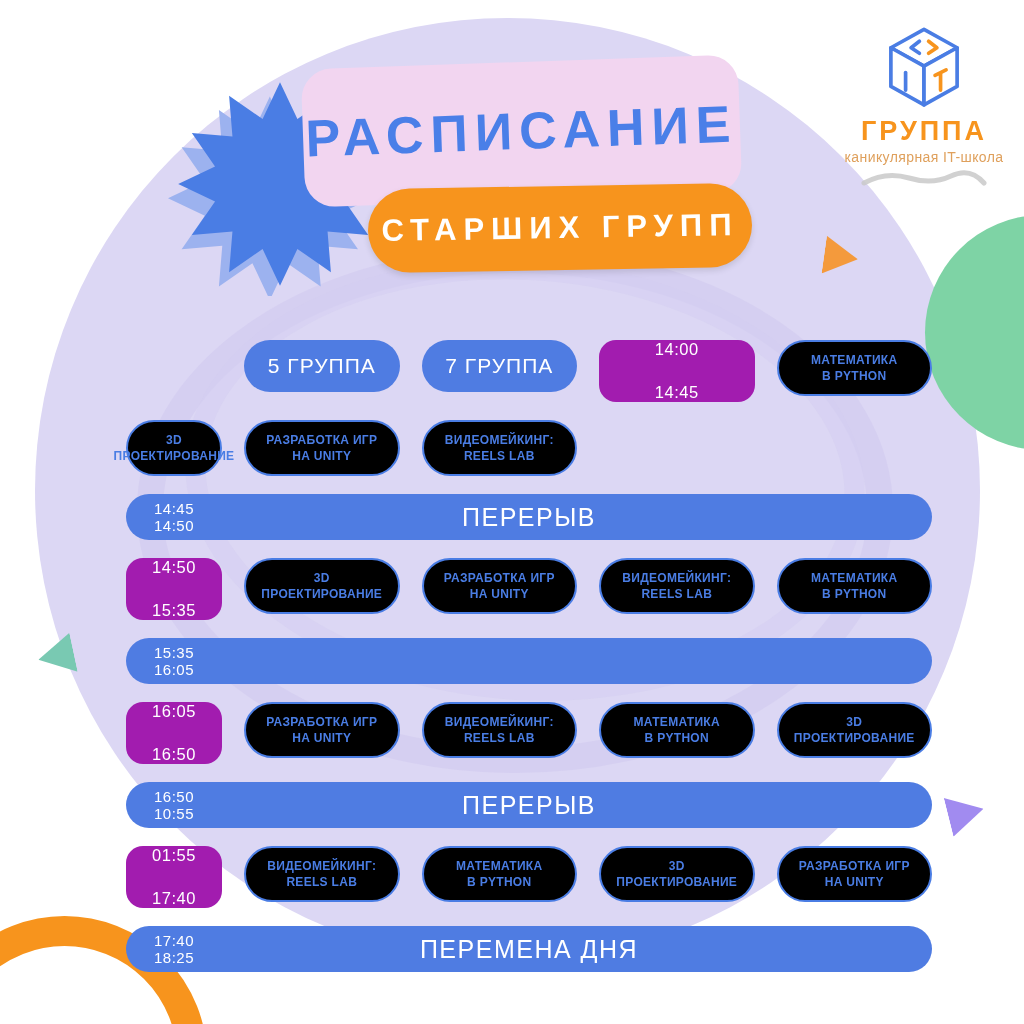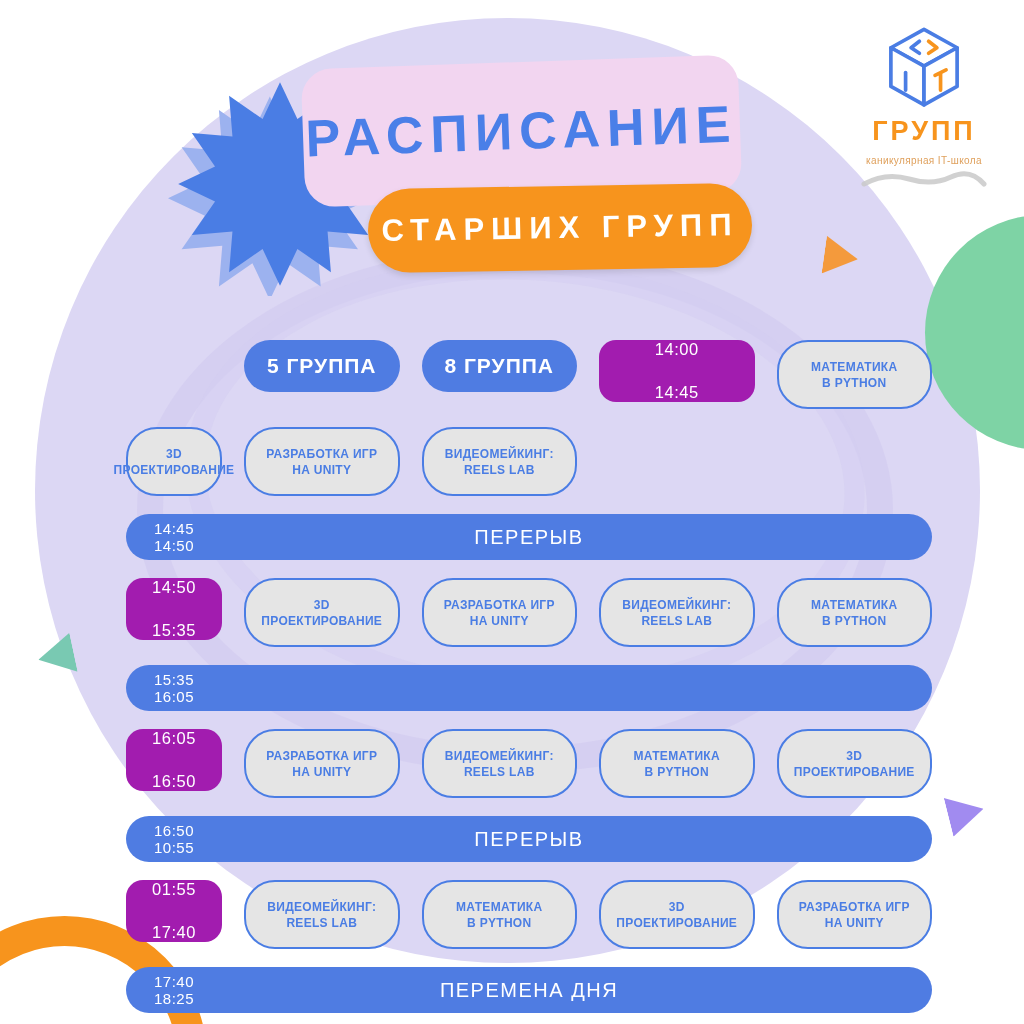--- a/index.html
+++ b/index.html
@@ -29,40 +29,40 @@
   .title-card span{color:#4a7fe8;font-size:52px;font-weight:bold;letter-spacing:7px;}
   .subtitle-card{position:absolute;left:368px;top:186px;width:384px;height:84px;background:#f7941d;
     border-radius:42px;transform:rotate(-1deg);z-index:4;display:flex;align-items:center;justify-content:center;
     box-shadow:0 3px 6px rgba(0,0,0,0.12);}
   .subtitle-card span{color:#ffffff;font-size:31px;font-weight:bold;letter-spacing:7px;}
 
   
   .logo{position:absolute;right:16px;top:22px;width:168px;text-align:center;z-index:3;}
   .logo-cube{display:block;margin:0 auto;}
   .logo-brand{color:#f7941d;font-size:27px;font-weight:bold;letter-spacing:3px;margin-top:2px;}
-  .logo-tagline{color:#dfa05c;font-size:10px;letter-spacing:.4px;margin-top:8px;}
+  .logo-tagline{color:#dfa05c;font-size:14px;letter-spacing:.4px;margin-top:2px;}
   .logo-scribble{display:block;margin:4px auto 0;}
 
   
   .schedule{position:absolute;left:126px;top:340px;width:806px;z-index:5;
     display:grid;grid-template-columns:96px repeat(4,1fr);column-gap:22px;row-gap:18px;}
   .corner{height:52px;}
   .group-pill{height:52px;background:#4f7ce2;border-radius:26px;color:#ffffff;
-    display:flex;align-items:center;justify-content:center;font-size:21px;letter-spacing:1px;font-weight:700;}
+    display:flex;align-items:center;justify-content:center;font-size:21px;letter-spacing:1px;font-weight:400;}
   .time-pill{height:62px;background:#a21caf;border-radius:17px;color:#ffffff;
     display:flex;flex-direction:column;align-items:center;justify-content:space-between;gap:2px;
     font-size:16.5px;letter-spacing:.5px;}
-  .lesson{height:69px;background:#e5e5e5;border:2.5px solid #4a7de4;border-radius:31px;
+  .lesson{height:56px;background:#000000;border:2.5px solid #4a7de4;border-radius:31px;
     display:flex;flex-direction:column;align-items:center;justify-content:center;gap:2px;
     color:#4a7de4;font-size:12px;font-weight:bold;text-align:center;letter-spacing:.3px;padding:0 6px;box-sizing:border-box;}
   .banner{grid-column:1 / -1;height:46px;background:#4f7ce2;border-radius:23px;position:relative;
     display:flex;align-items:center;justify-content:center;color:#ffffff;}
   .banner-time{position:absolute;left:28px;top:50%;transform:translateY(-50%);
     font-size:15px;line-height:1.15;letter-spacing:.5px;text-align:center;}
-  .banner-label{font-size:20px;letter-spacing:1.5px;}
+  .banner-label{font-size:25px;letter-spacing:1.5px;}
 </style>
 </head>
 <body>
 
 <div class="poster">
 
   <div class="bg-circle"></div>
   <svg class="swirl" width="1024" height="1024" viewBox="0 0 1024 1024">
     <ellipse cx="515" cy="510" rx="365" ry="250" fill="none" stroke="#cfc8ef" stroke-width="26" opacity="0.55"></ellipse>
     <ellipse cx="525" cy="480" rx="330" ry="210" fill="none" stroke="#d4cef2" stroke-width="20" opacity="0.5" transform="rotate(4 525 480)"></ellipse>
@@ -87,32 +87,32 @@
   <div class="logo">
     <svg class="logo-cube" width="92" height="92" viewBox="0 0 100 100">
       <path d="M50,8 L86,28 L50,48 L14,28 Z" fill="#ffffff" stroke="#4a7de4" stroke-width="4" stroke-linejoin="round"></path>
       <path d="M14,28 L50,48 L50,90 L14,70 Z" fill="#ffffff" stroke="#4a7de4" stroke-width="4" stroke-linejoin="round"></path>
       <path d="M86,28 L50,48 L50,90 L86,70 Z" fill="#ffffff" stroke="#4a7de4" stroke-width="4" stroke-linejoin="round"></path>
       <path d="M45,21 L36,28 L45,34" fill="none" stroke="#4a7de4" stroke-width="4" stroke-linecap="round" stroke-linejoin="round"></path>
       <path d="M55,21 L64,28 L55,34" fill="none" stroke="#f7941d" stroke-width="4" stroke-linecap="round" stroke-linejoin="round"></path>
       <path d="M30,55 L30,74" fill="none" stroke="#4a7de4" stroke-width="4" stroke-linecap="round"></path>
       <path d="M62,58 L74,52 M68,55 L68,74" fill="none" stroke="#f7941d" stroke-width="4" stroke-linecap="round"></path>
     </svg>
-    <div class="logo-brand">ГРУПП</div>
+    <div class="logo-brand">ГРУППА</div>
     <div class="logo-tagline">каникулярная IT-школа</div>
     <svg class="logo-scribble" width="130" height="22" viewBox="0 0 130 22">
       <path d="M5,14 q22,-12 45,-5 t42,-2 t33,7" fill="none" stroke="#c9c9c9" stroke-width="5" stroke-linecap="round" opacity="0.85"></path>
     </svg>
   </div>
 
   <div class="schedule">
 
     <div class="corner"></div>
     <div class="group-pill">5 ГРУППА</div>
-    <div class="group-pill">8 ГРУППА</div>
+    <div class="group-pill">7 ГРУППА</div>
 
     <div class="time-pill">
       <div>14:00</div>
       <div>14:45</div>
     </div>
     <div class="lesson">
       <div>МАТЕМАТИКА</div>
       <div>В PYTHON</div>
     </div>
     <div class="lesson">

